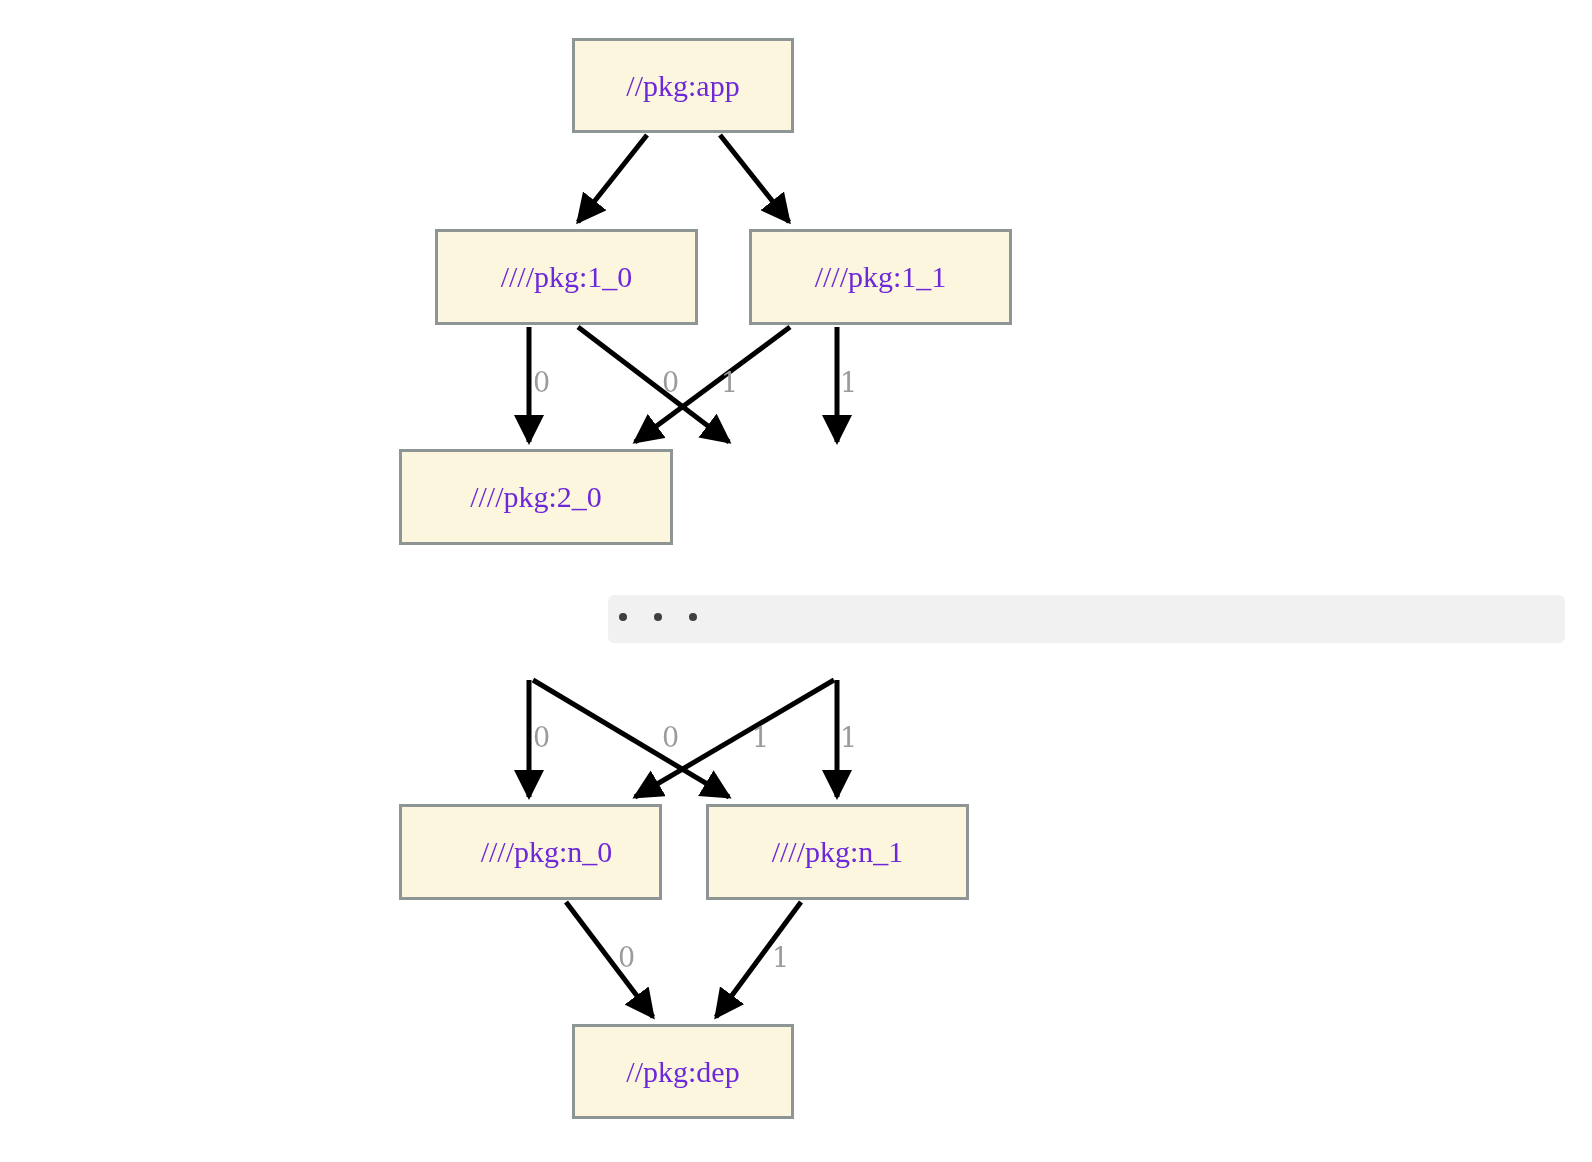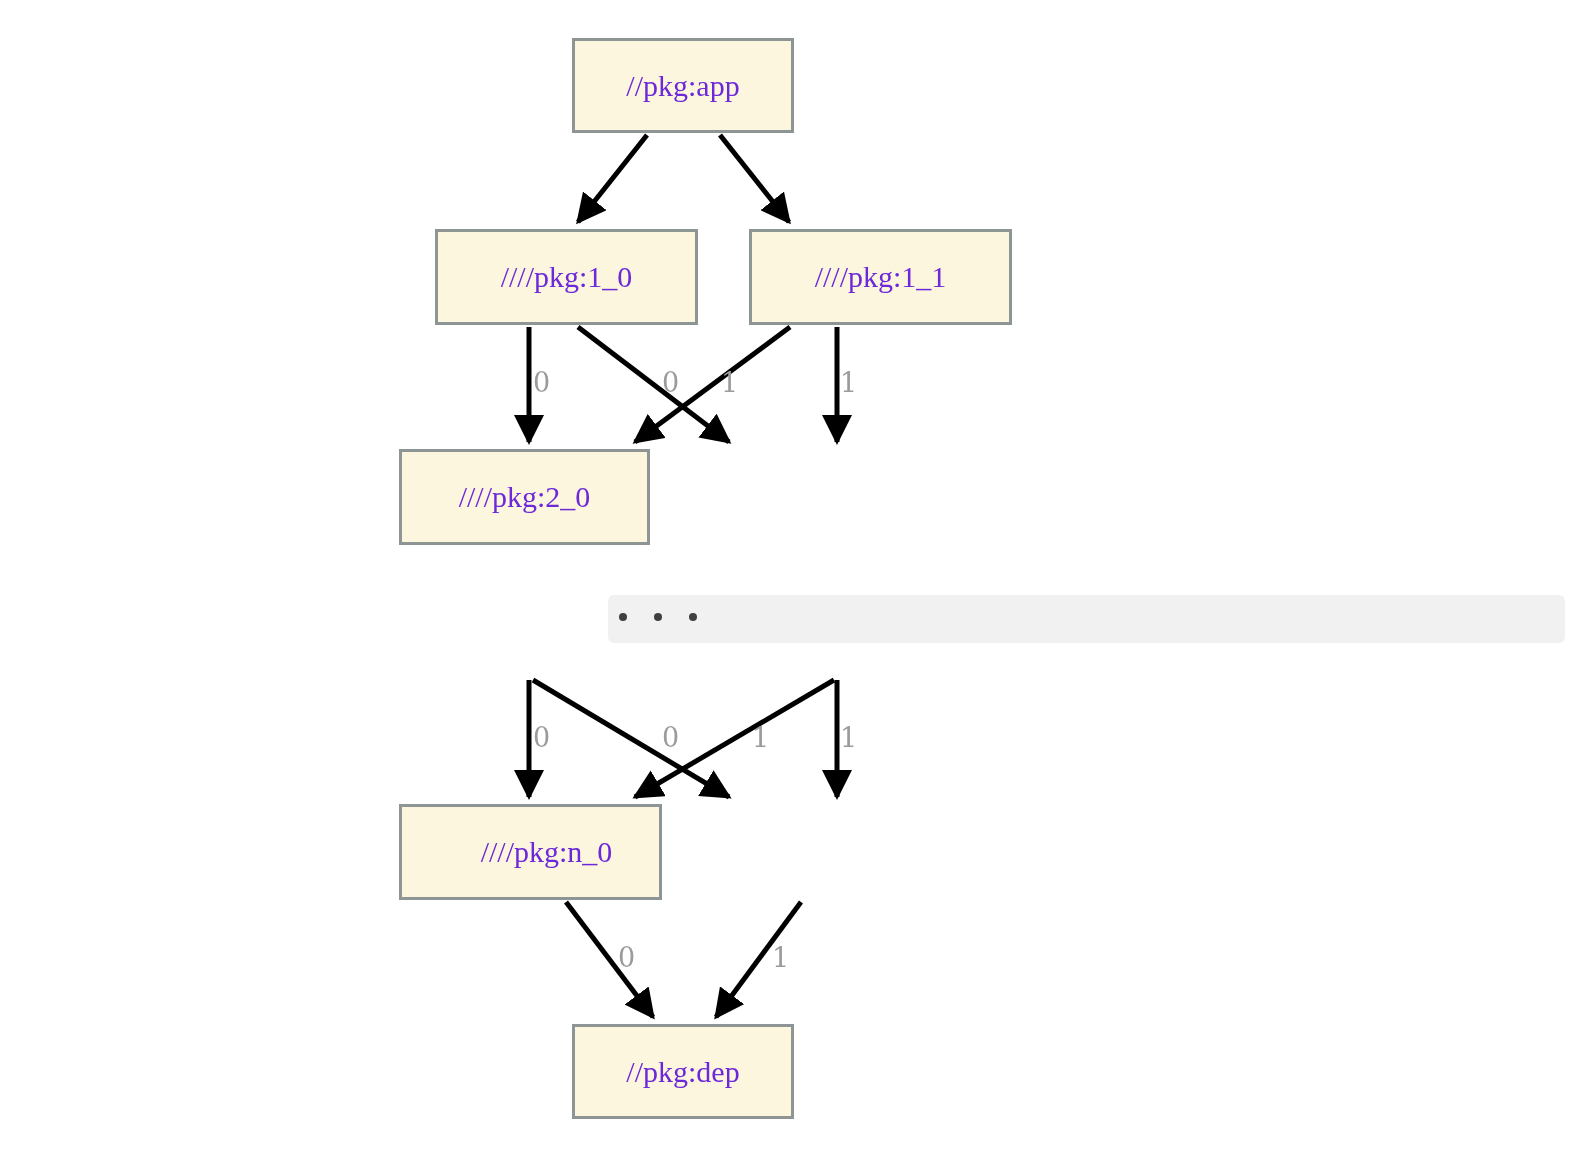--- a/index.html
+++ b/index.html
@@ -107,29 +107,32 @@
   </div>
 
   <div class="node-box" style="left:399px; top:229px; width:263px; height:96px;margin-left:36px;">
     <span class="node-label">////pkg:1_0</span>
   </div>
 
   <div class="node-box" style="left:706px; top:229px; width:263px; height:96px;margin-left:43px;">
     <span class="node-label">////pkg:1_1</span>
   </div>
 
-  <div class="node-box" style="left:399px; top:449px; width:251px; height:96px;">
+  <div class="node-box" style="left:399px; top:449px; width:274px; height:96px;">
     <span class="node-label">////pkg:2_0</span>
   </div>
 
 
   <div class="node-box" style="left:399px; top:804px; width:263px; height:96px;padding-left:32px;">
     <span class="node-label">////pkg:n_0</span>
   </div>
 
+  <div class="node-box" style="left:706px; top:804px; width:263px; height:96px;">
+    <span class="node-label">////pkg:n_1</span>
+  </div>
 
   <div class="node-box" style="left:572px; top:1024px; width:222px; height:95px;">
     <span class="node-label">//pkg:dep</span>
   </div>
 
   <span class="edge-label" style="left:533px; top:369px;">0</span>
   <span class="edge-label" style="left:662px; top:369px;">0</span>
   <span class="edge-label" style="left:721px; top:369px;">1</span>
   <span class="edge-label" style="left:840px; top:369px;">1</span>
 

